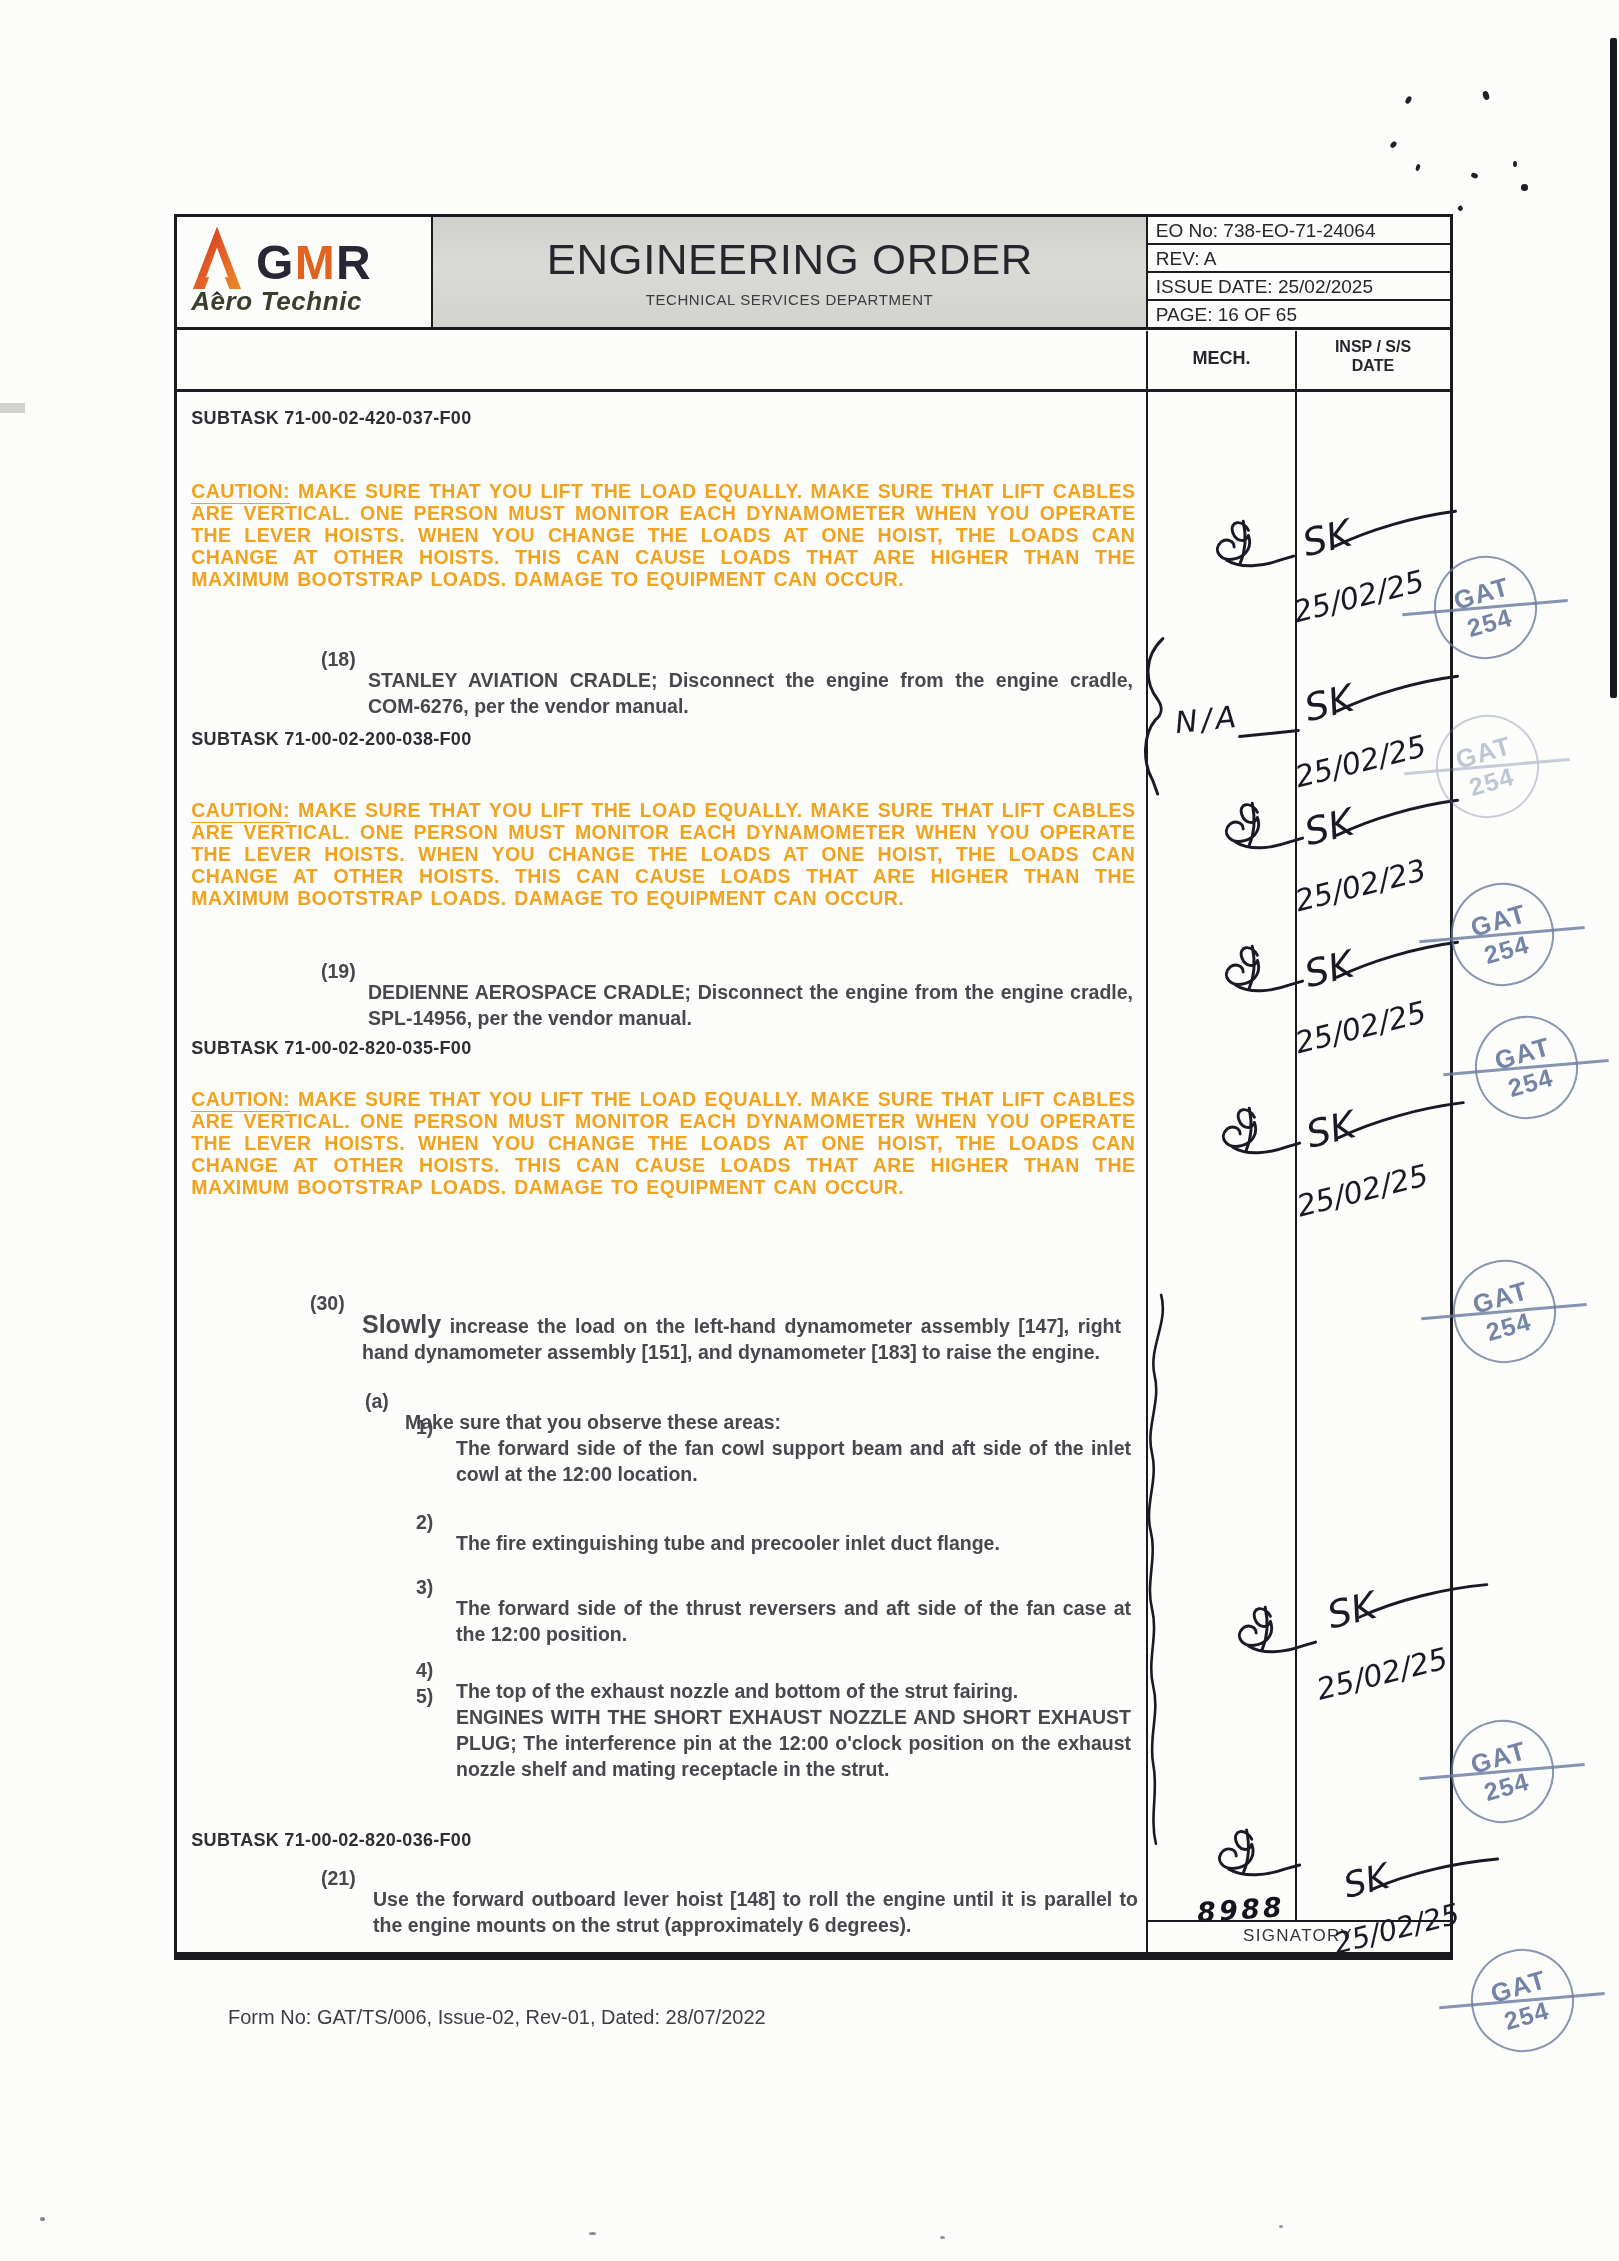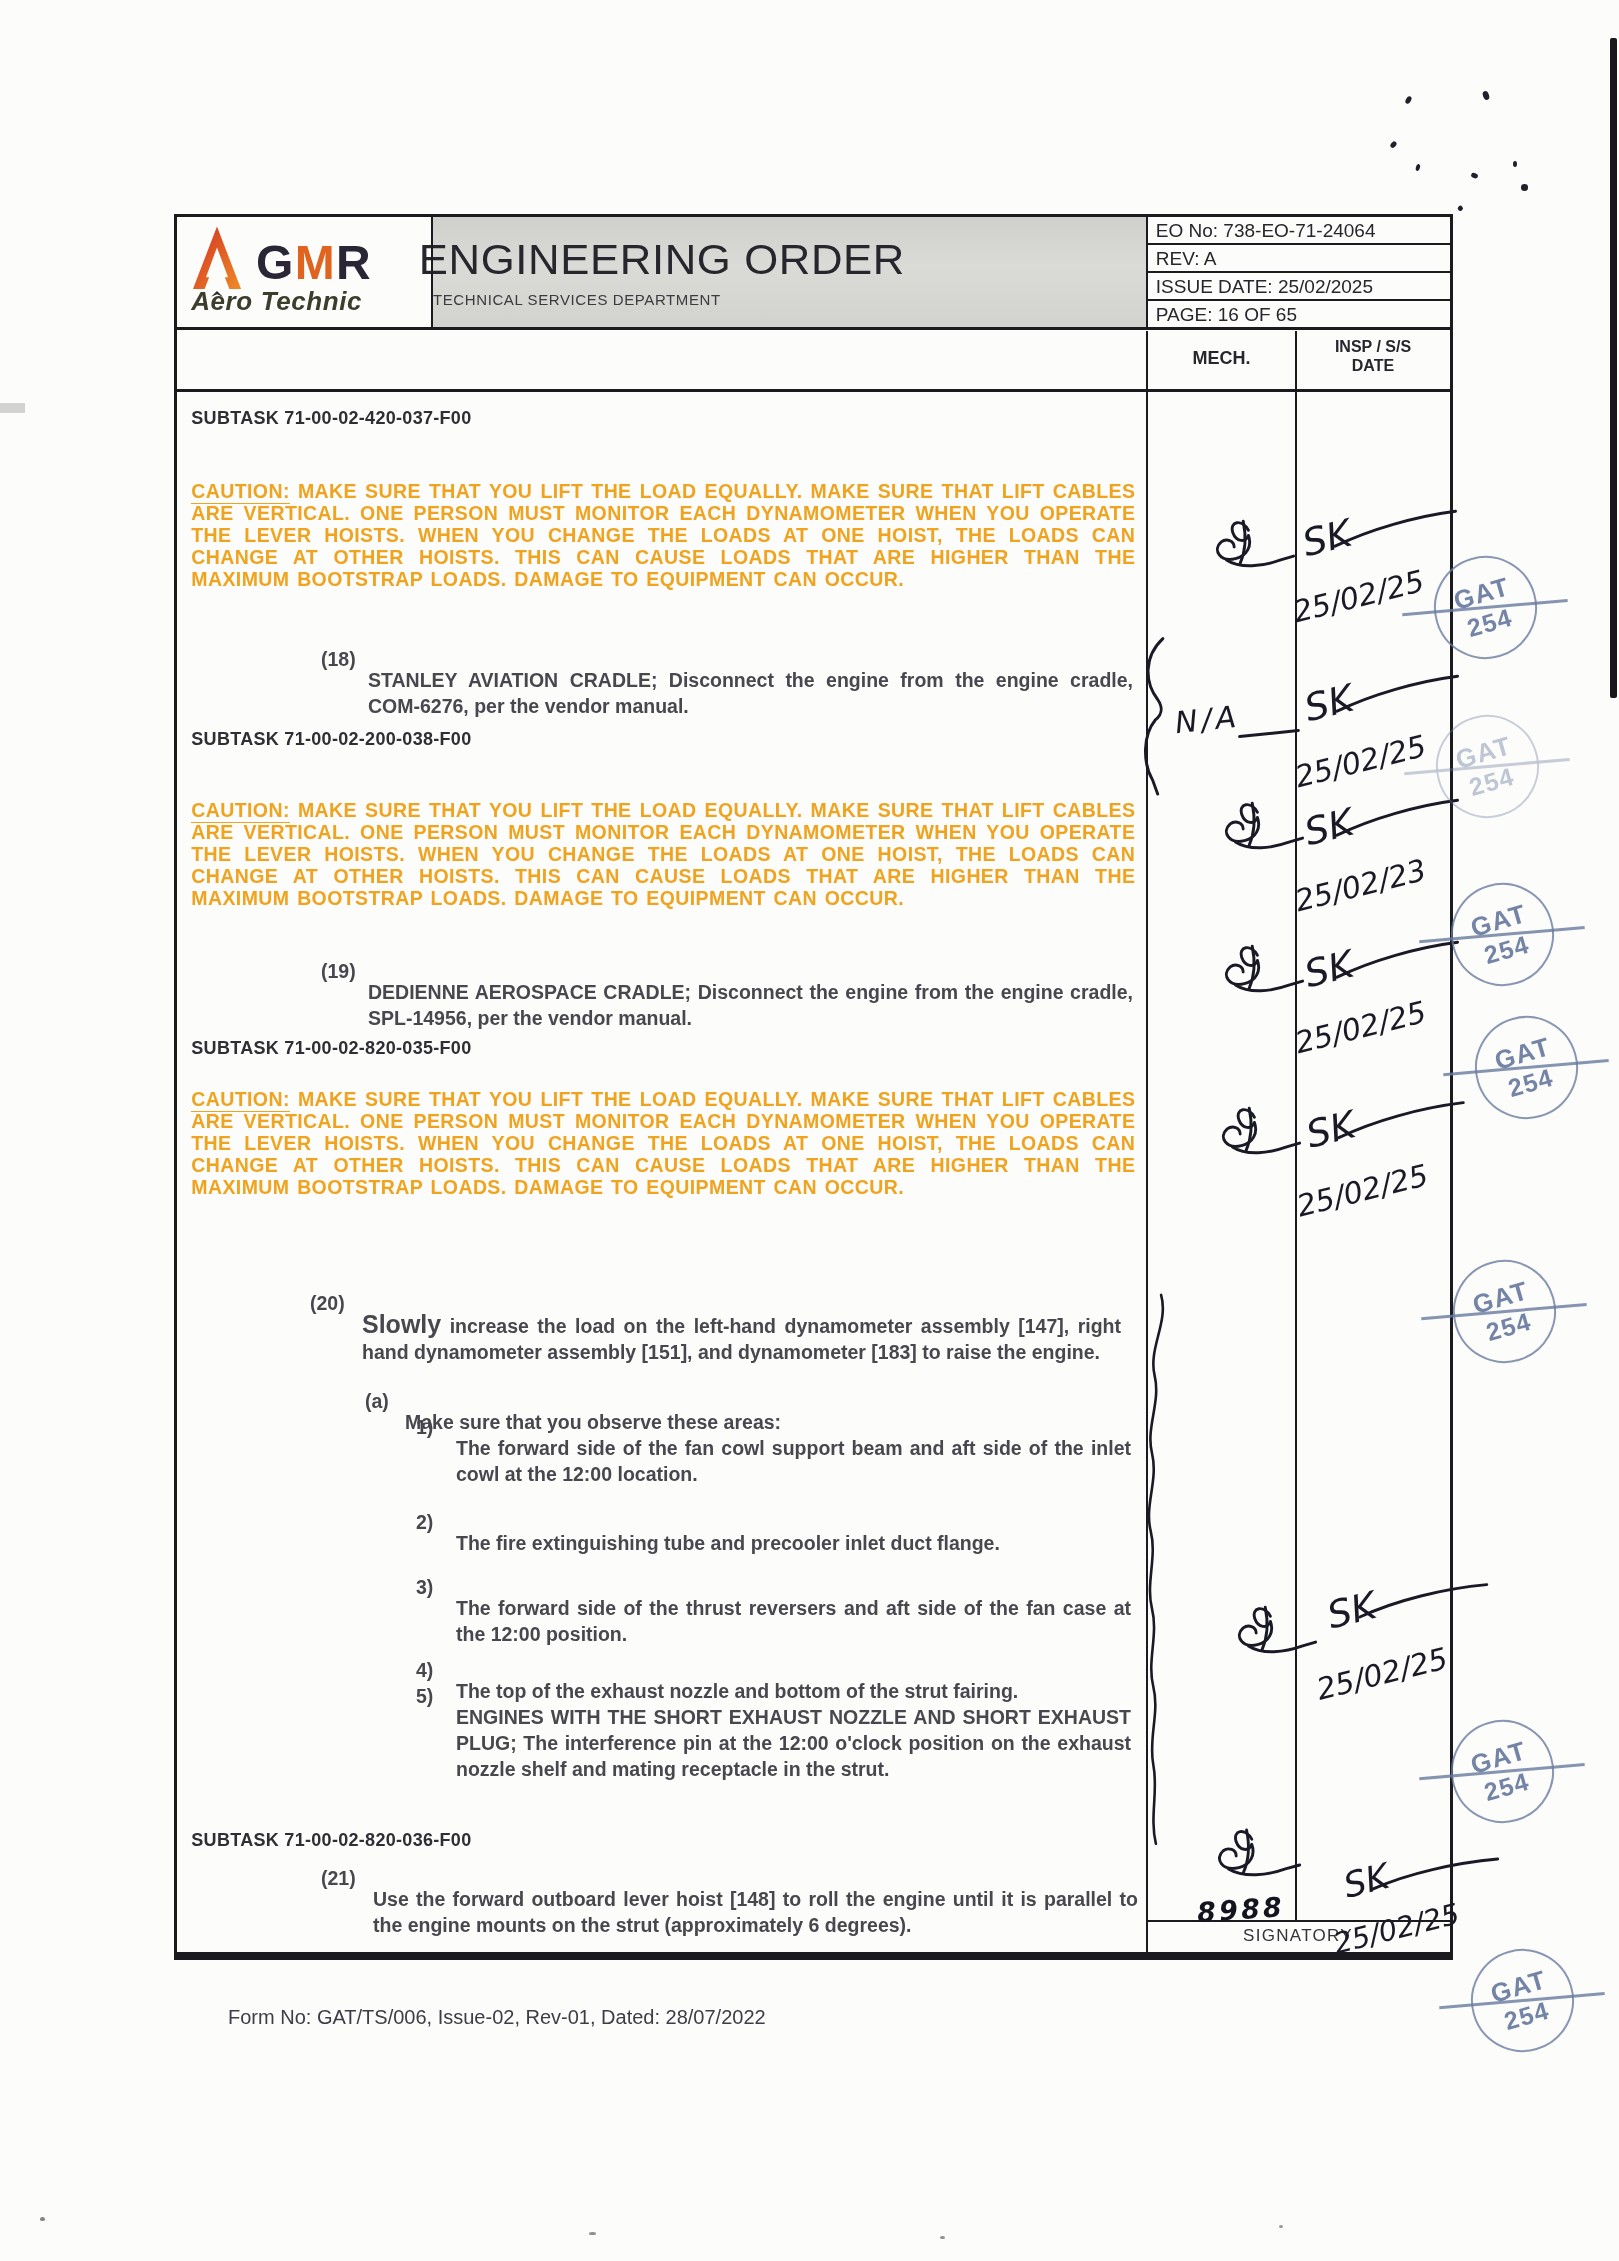--- a/index.html
+++ b/index.html
@@ -7,21 +7,21 @@
         font-family:"Liberation Sans", sans-serif;overflow:hidden;color:#3c3c44;}
   
   .eo-table{position:absolute;left:174px;top:214px;width:1279px;height:1746px;
         border:3.2px solid #1b1b1f;border-bottom-width:8.4px;box-sizing:border-box;background:transparent;}
   .abs{position:absolute;}
   .line{position:absolute;background:#1b1b1f;}
   
   .logo-cell{left:0;top:0;width:254px;height:110px;}
   .title-cell{left:256px;top:0;width:713px;height:110px;
         background:linear-gradient(180deg,#cfcfcb,#dadad6 45%,#d2d2ce);display:flex;flex-direction:column;
-        justify-content:center;}
+        align-items:center;justify-content:center;}
   .eo-title{font-size:42px;color:#26262c;letter-spacing:0.6px;transform:scaleX(1.04);}
   .eo-subtitle{font-size:15px;color:#3a3a40;margin-top:6.5px;letter-spacing:0.6px;}
   .info-row{left:971px;width:302px;height:27px;font-size:19px;color:#26262c;
         display:flex;align-items:center;padding-left:7.8px;box-sizing:border-box;}
   
   .logo-box{left:9px;top:6.5px;width:240px;height:97px;}
   .brand-line{position:absolute;left:70px;top:11.7px;font-size:48px;font-weight:bold;letter-spacing:1.3px;}
   .brand-g,.brand-r{color:#2b2636;}
   .brand-m{color:#e0631f;}
   .brand-sub{position:absolute;left:5.2px;top:62px;font-size:26px;font-weight:bold;font-style:italic;
@@ -144,21 +144,21 @@
       <span class="txt" style="width:765px;">DEDIENNE AEROSPACE CRADLE; Disconnect the engine from the engine cradle, SPL-14956, per the vendor manual.</span>
     </div>
 
     <div class="abs subtask" style="top:821px;">SUBTASK 71-00-02-820-035-F00</div>
 
     <div class="abs caution" style="top:871px;">
       <span class="cap">CAUTION:</span><span> MAKE SURE THAT YOU LIFT THE LOAD EQUALLY. MAKE SURE THAT LIFT CABLES ARE VERTICAL. ONE PERSON MUST MONITOR EACH DYNAMOMETER WHEN YOU OPERATE THE LEVER HOISTS. WHEN YOU CHANGE THE LOADS AT ONE HOIST, THE LOADS CAN CHANGE AT OTHER HOISTS. THIS CAN CAUSE LOADS THAT ARE HIGHER THAN THE MAXIMUM BOOTSTRAP LOADS. DAMAGE TO EQUIPMENT CAN OCCUR.</span>
     </div>
 
     <div class="abs item" style="left:133px;top:1073px;width:819px;">
-      <span class="num" style="width:52px;">(20)</span>
+      <span class="num" style="width:52px;">(30)</span>
       <span class="txt" style="width:759px;"><span class="lead">Slowly</span><span> increase the load on the left-hand dynamometer assembly [147], right hand dynamometer assembly [151], and dynamometer [183] to raise the engine.</span></span>
     </div>
 
     <div class="abs item" style="left:188px;top:1171px;width:765px;">
       <span class="num" style="width:40px;">(a)</span>
       <span class="txt">Make sure that you observe these areas:</span>
     </div>
 
     <div class="abs item" style="left:239px;top:1197px;width:717px;">
       <span class="num" style="width:40px;">1)</span>

